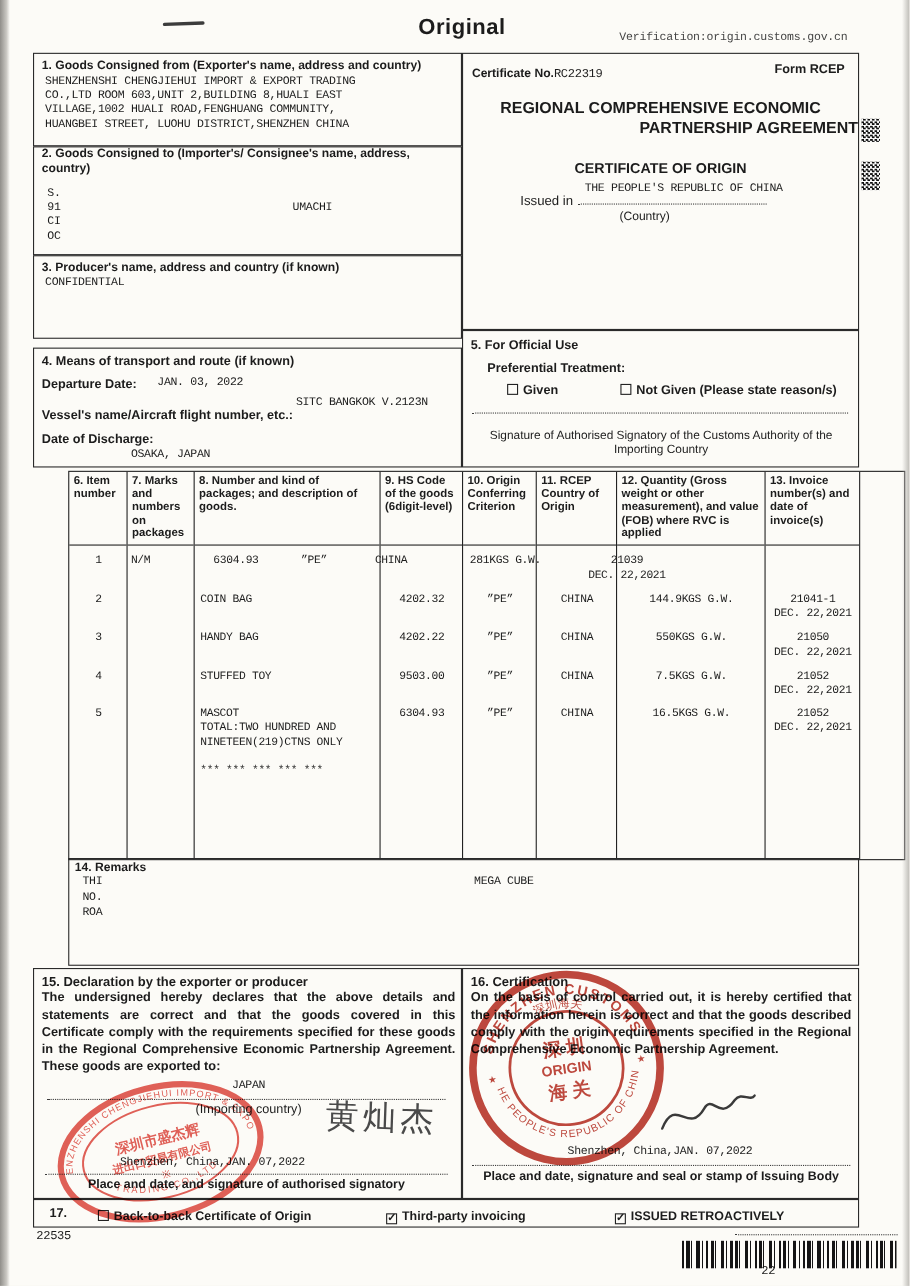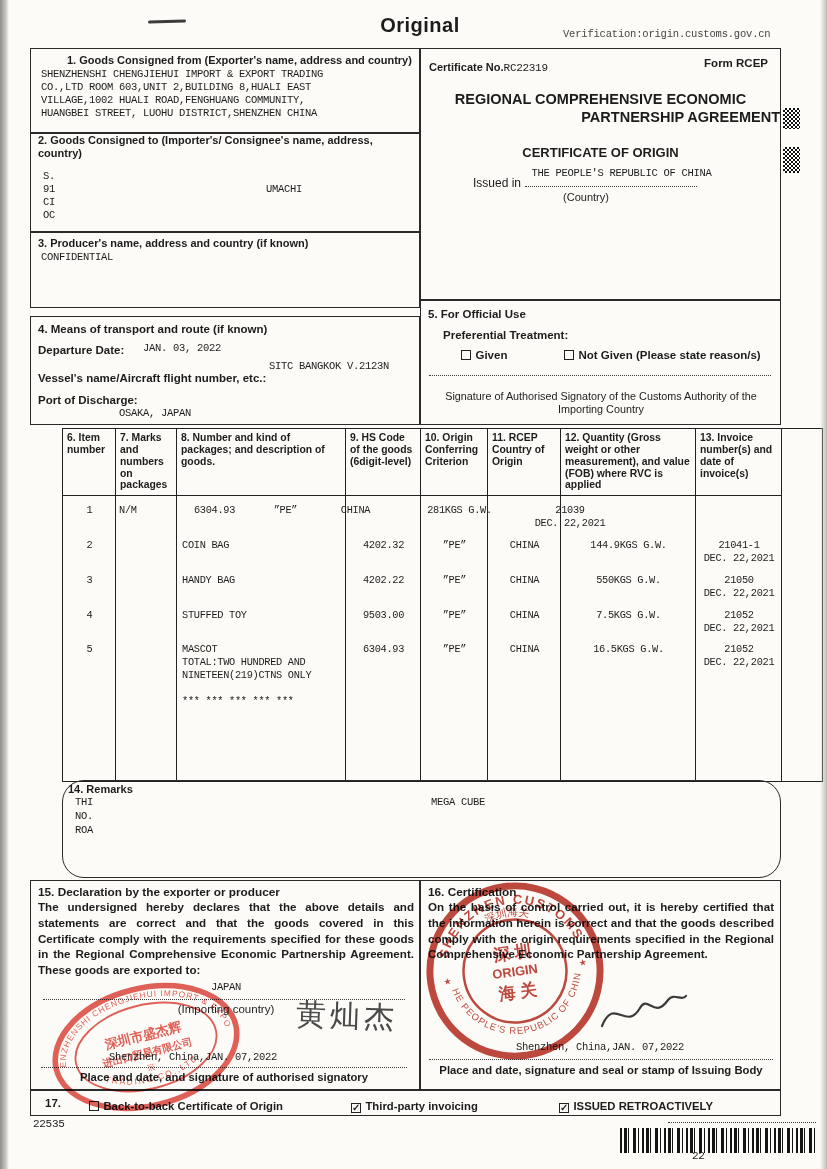--- a/index.html
+++ b/index.html
@@ -54,21 +54,21 @@
 
 <div class="sheet">
   <div class="edge-l"></div>
   <div class="edge-r"></div>
   <div class="corner-dash"></div>
 
   <div class="page-title">Original</div>
   <div class="verification">Verification:origin.customs.gov.cn</div>
 
   <div class="box" style="left:30px;top:48px;width:390px;height:85px;">
-    <div class="lbl abs" style="left:7px;top:5px;width:376px;margin-left:29px;">1. Goods Consigned from (Exporter's name, address and country)</div>
+    <div class="lbl abs" style="left:7px;top:5px;width:376px;">1. Goods Consigned from (Exporter's name, address and country)</div>
     <div class="mono prelines abs" style="left:10px;top:19px;line-height:13px;">SHENZHENSHI CHENGJIEHUI IMPORT &amp; EXPORT TRADING
 CO.,LTD ROOM 603,UNIT 2,BUILDING 8,HUALI EAST
 VILLAGE,1002 HUALI ROAD,FENGHUANG COMMUNITY,
 HUANGBEI STREET, LUOHU DISTRICT,SHENZHEN CHINA</div>
   </div>
 
   <div class="box" style="left:420px;top:48px;width:361px;height:252px;">
     <div class="abs" style="left:8px;top:8px;">
       <span class="lbl">Certificate No.</span><span class="mono" style="font-size:11px;">RC22319</span>
     </div>
@@ -100,21 +100,21 @@
     <div class="lbl abs" style="left:7px;top:4px;">3. Producer's name, address and country (if known)</div>
     <div class="mono abs" style="left:10px;top:18px;">CONFIDENTIAL</div>
   </div>
 
   <div class="box" style="left:30px;top:316px;width:390px;height:109px;">
     <div class="lbl abs" style="left:7px;top:6px;font-size:11.5px;">4. Means of transport and route (if known)</div>
     <div class="lbl abs" style="left:7px;top:27px;font-size:11.5px;">Departure Date:</div>
     <div class="mono abs" style="left:112px;top:25px;">JAN. 03, 2022</div>
     <div class="mono abs" style="left:238px;top:43px;">SITC BANGKOK V.2123N</div>
     <div class="lbl abs" style="left:7px;top:55px;font-size:11.5px;">Vessel's name/Aircraft flight number, etc.:</div>
-    <div class="lbl abs" style="left:7px;top:77px;font-size:11.5px;">Port of Discharge:</div>
+    <div class="lbl abs" style="left:7px;top:77px;font-size:11.5px;">Date of Discharge:</div>
     <div class="mono abs" style="left:88px;top:90px;">OSAKA, JAPAN</div>
   </div>
 
   <div class="box" style="left:420px;top:300px;width:361px;height:125px;">
     <div class="lbl abs" style="left:7px;top:7px;font-size:11.5px;">5. For Official Use</div>
     <div class="lbl abs" style="left:22px;top:28px;font-size:11.5px;">Preferential Treatment:</div>
     <div class="abs" style="left:40px;top:44px;">
       <span class="cb"></span>
       <span class="lbl" style="font-size:11.5px;">Given</span>
     </div>
@@ -216,21 +216,21 @@
       <div class="tc b4">”PE”</div>
       <div class="tc b5">CHINA</div>
       <div class="tc b6">16.5KGS G.W.</div>
       <div class="tc b7">
           <div>21052</div>
           <div>DEC. 22,2021</div>
         </div>
     </div>
   </div>
 
-  <div class="box" style="left:62px;top:780px;width:719px;height:98px;border-radius:22px;">
+  <div class="box" style="left:62px;top:780px;width:719px;height:98px;">
     <div class="lbl abs" style="left:5px;top:2px;">14. Remarks</div>
     <div class="mono abs" style="left:12px;top:15px;">THI</div>
     <div class="mono abs" style="left:12px;top:29px;">NO.</div>
     <div class="mono abs" style="left:12px;top:43px;">ROA</div>
     <div class="mono abs" style="left:368px;top:15px;">MEGA CUBE</div>
   </div>
 
   <div class="box" style="left:30px;top:880px;width:390px;height:210px;">
     <div class="lbl abs" style="left:7px;top:4px;font-size:11.8px;">15. Declaration by the exporter or producer</div>
     <div class="lbl just abs" style="left:7px;top:18px;width:376px;font-size:11.6px;line-height:1.36;">The undersigned hereby declares that the above details and statements are correct and that the goods covered in this Certificate comply with the requirements specified for these goods in the Regional Comprehensive Economic Partnership Agreement. These goods are exported to:</div>

